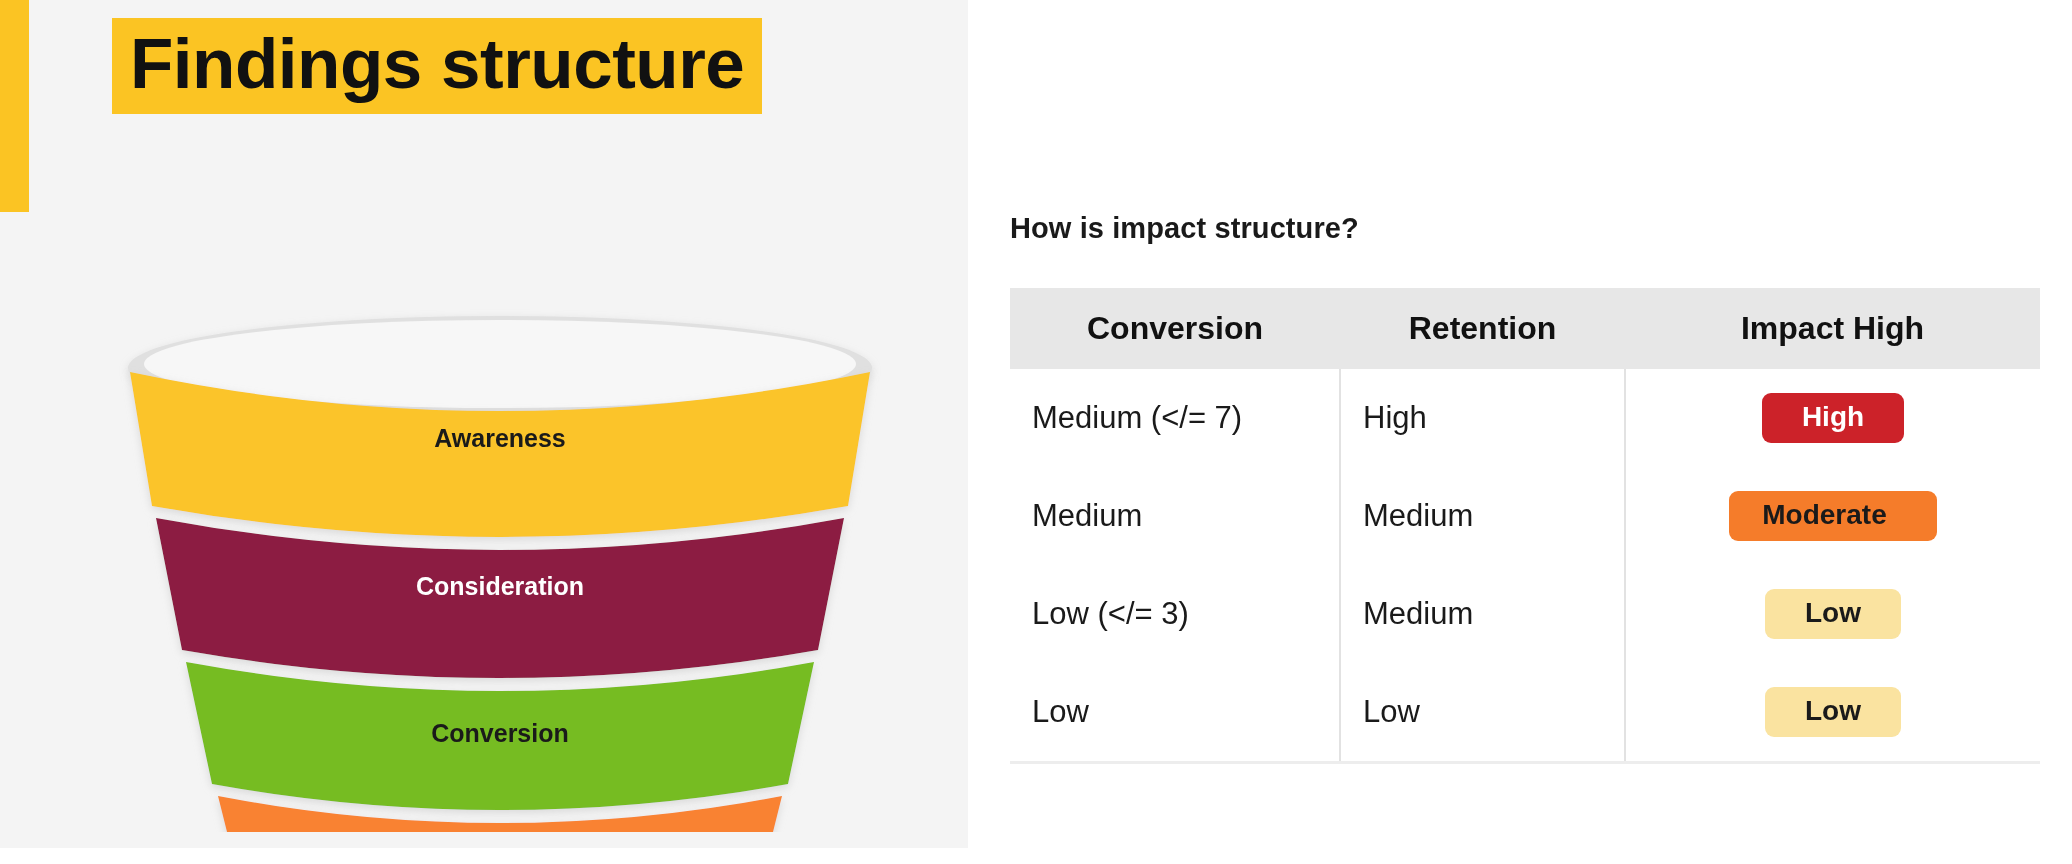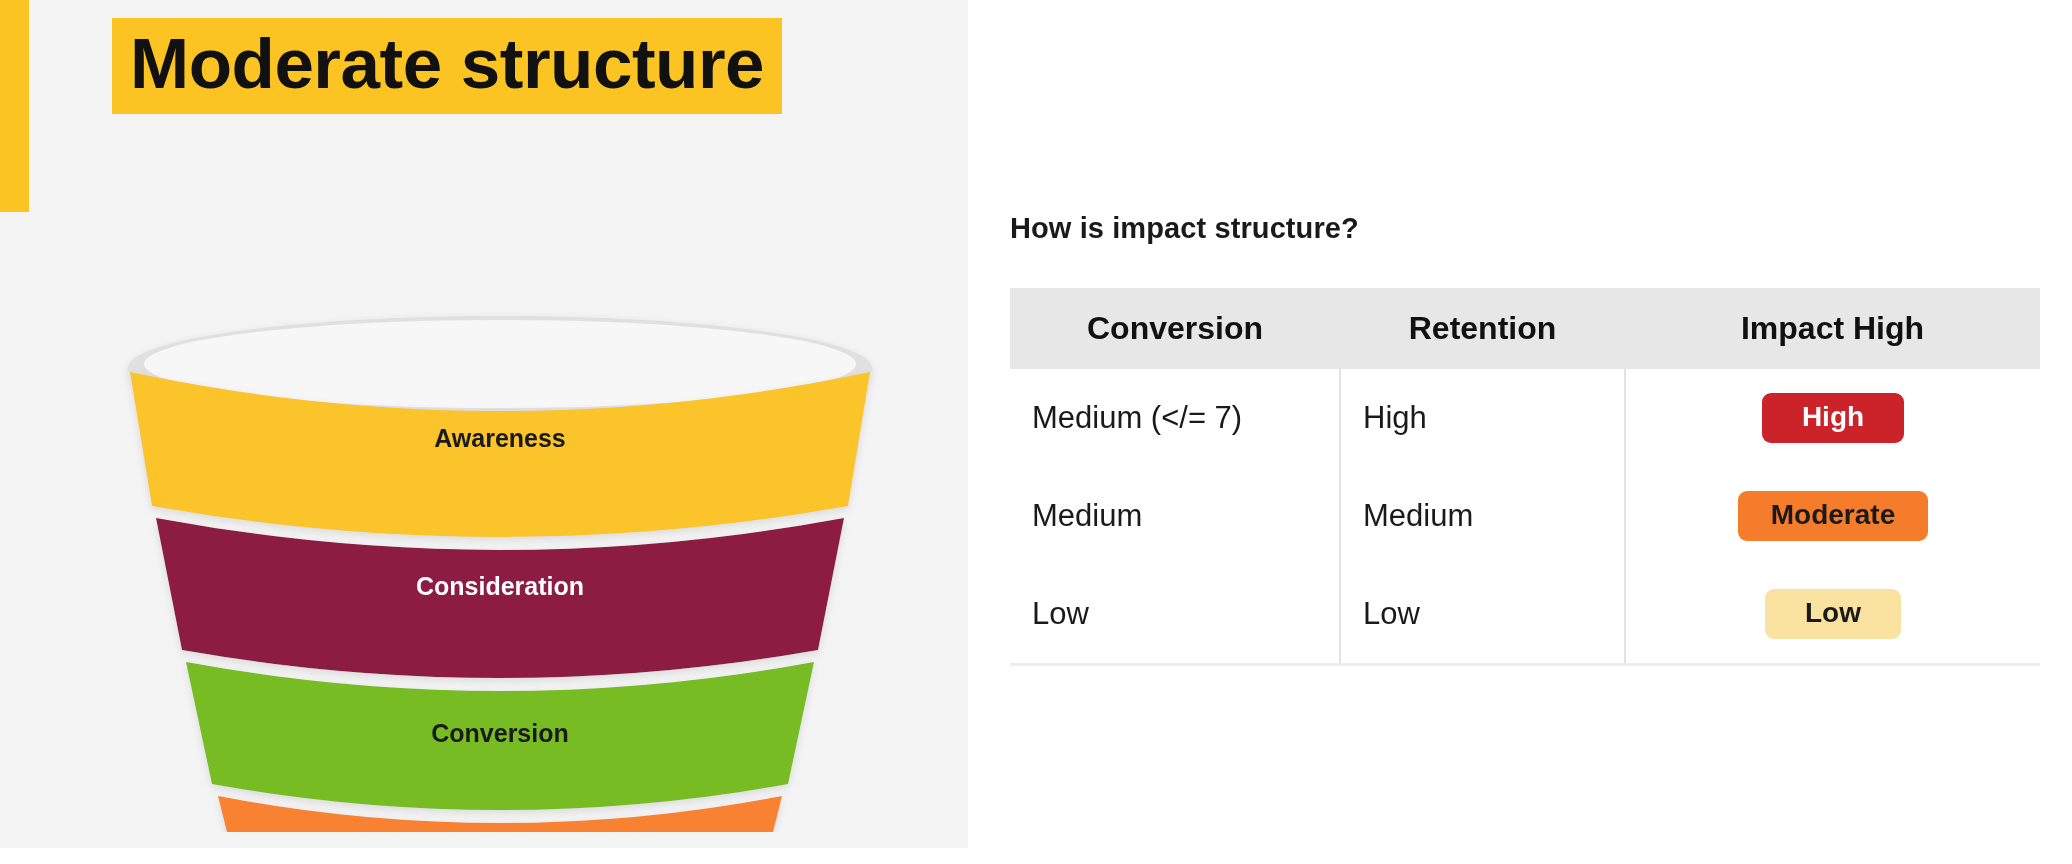--- a/index.html
+++ b/index.html
@@ -145,38 +145,38 @@
     white-space: nowrap;
   }
   .badge-high {
     background: #cc2229;
     color: #ffffff;
   }
   .badge-moderate {
     background: #f57c2a;
     color: #1a1a1a;
     padding-left: 33px;
-    padding-right: 33px;
+    padding-right: 50px;
   }
   .badge-low {
     background: #fae3a0;
     color: #1a1a1a;
   }
 </style>
 </head>
 <body>
 
 <div id="slide">
 
   <div id="left-panel">
 
     <div id="accent-bar"></div>
 
     <div id="title-wrap">
-      <span id="page-title">Moderate structure</span>
+      <span id="page-title">Findings structure</span>
     </div>
 
     <div id="funnel-chart">
       <svg viewBox="0 0 884 540" xmlns="http://www.w3.org/2000/svg">
         <defs>
           <filter id="softshadow" x="-12%" y="-12%" width="126%" height="126%">
             <feDropShadow dx="0" dy="3" stdDeviation="4" flood-color="#b8b8b8" flood-opacity="0.45"></feDropShadow>
           </filter>
         </defs>
 
@@ -236,20 +236,27 @@
         </tr>
 
         <tr>
           <td>Medium</td>
           <td>Medium</td>
           <td class="cell-impact">
             <span class="badge badge-moderate">Moderate</span>
           </td>
         </tr>
 
+        <tr>
+          <td>Low (&lt;/= 3)</td>
+          <td>Medium</td>
+          <td class="cell-impact">
+            <span class="badge badge-low">Low</span>
+          </td>
+        </tr>
 
         <tr>
           <td>Low</td>
           <td>Low</td>
           <td class="cell-impact">
             <span class="badge badge-low">Low</span>
           </td>
         </tr>
 
       </tbody>

